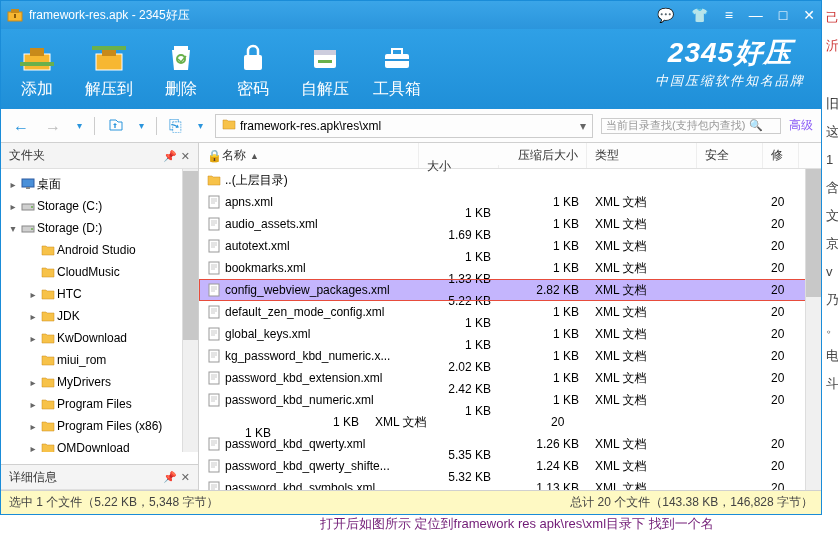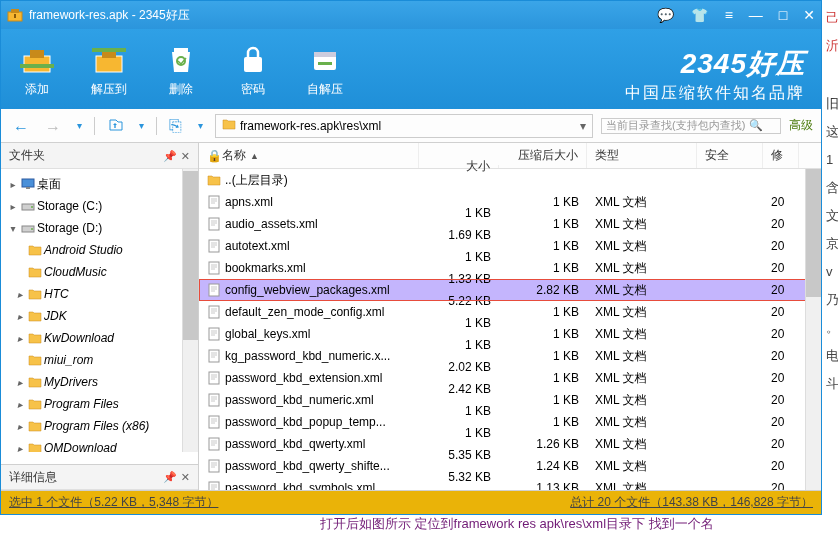--- a/index.html
+++ b/index.html
@@ -9,75 +9,75 @@
 
 .titlebar { height: 28px; background: linear-gradient(#3aa5e8, #2b95dc); display: flex; align-items: center; padding: 8px 6px; color: #fff; font-size: 12px; }
 .titlebar .app-icon { width: 16px; height: 16px; margin-right: 6px; display: inline-flex; align-items: center; justify-content: center; }
 .titlebar .app-icon svg { width: 16px; height: 16px; }
 .titlebar .title-text { flex: 1; }
 .titlebar .win-btns { display: flex; gap: 16px; align-items: center; }
 .titlebar .win-btns span { cursor: pointer; font-size: 14px; line-height: 1; }
 
 
 .toolbar { height: 80px; background: linear-gradient(#2fa0e6, #1f8fd8); display: flex; align-items: center; color: #fff; position: relative; }
-.tool-btn { width: 72px; display: flex; flex-direction: column; align-items: center; font-size: 12px; cursor: pointer; gap: 4px; }
+.tool-btn { width: 72px; display: flex; flex-direction: column; align-items: center; font-size: 16px; cursor: pointer; gap: 4px; }
 .tool-btn .icon { width: 36px; height: 36px; display: flex; align-items: center; justify-content: center; }
 .tool-btn .icon svg { width: 34px; height: 34px; }
-.brand { position: absolute; right: 16px; top: 16px; text-align: right; color: #fff; }
+.brand { position: absolute; right: 16px; top: 5px; text-align: center; color: #fff; }
 .brand .brand-name { font-size: 28px; font-weight: bold; font-style: italic; letter-spacing: 1px; }
-.brand .slogan { font-size: 16px; letter-spacing: 2px; }
+.brand .slogan { font-size: 13px; letter-spacing: 2px; font-style: italic; }
 
 
 .navbar { height: 34px; border-bottom: 1px solid #d0d0d0; display: flex; align-items: center; padding: 0 8px; gap: 8px; background: #fdfdfd; }
 .navbar .nav-btn { color: #2b95dc; font-size: 16px; cursor: pointer; padding: 0 4px; }
 .navbar .nav-btn.disabled { color: #bbb; }
 .navbar .sep { width: 1px; height: 18px; background: #ccc; }
 .breadcrumb { flex: 1; border: 1px solid #ccc; height: 24px; display: flex; align-items: center; padding: 0 6px; font-size: 12px; gap: 4px; }
 .breadcrumb .folder-icon svg { width: 14px; height: 12px; }
 .breadcrumb .dropdown { color: #666; }
 .search-box { width: 180px; border: 1px solid #ccc; height: 16px; display: flex; align-items: center; padding: 0 4px; font-size: 11px; color: #999; }
 .search-box .mag { color: #2b95dc; margin-left: 4px; }
-.adv-link { color: #4d7c0f; font-size: 12px; cursor: pointer; font-family: Liberation Serif, serif; }
+.adv-link { color: #8b5cf6; font-size: 12px; cursor: pointer; font-family: Liberation Serif, serif; }
 
 
 .main { flex: 1; display: flex; overflow: hidden; }
 .sidebar { width: 198px; border-right: 1px solid #d0d0d0; display: flex; flex-direction: column; overflow: hidden; }
 .panel-header { height: 26px; background: #f4f4f4; border-bottom: 1px solid #e0e0e0; display: flex; align-items: center; padding: 0 8px; font-size: 12px; color: #333; justify-content: space-between; }
 .panel-header .pin, .panel-header .close { color: #666; cursor: pointer; font-size: 11px; }
 .tree { flex: 1; overflow: hidden; font-size: 12px; padding: 4px 0; position: relative; }
 .tree-row { display: flex; align-items: center; height: 22px; padding-left: 6px; cursor: pointer; white-space: nowrap; }
 .tree-row .exp { width: 12px; color: #666; font-size: 10px; text-align: center; }
 .tree-row .icon { width: 18px; display: inline-flex; justify-content: center; }
 .tree-row .icon svg { width: 14px; height: 12px; }
-.indent-1 { padding-left: 13px; font-style: italic; }
+.indent-1 { padding-left: 26px; }
 .scroll-v { width: 16px; position: absolute; right: 0; top: 0; bottom: 0; background: #f0f0f0; border-left: 1px solid #ddd; }
 .scroll-thumb { background: #c8c8c8; width: 100%; }
 
 .details-panel { border-top: 1px solid #d0d0d0; margin-top: 12px; }
 
 .file-area { flex: 1; display: flex; flex-direction: column; overflow: hidden; }
 .file-header { height: 26px; display: flex; border-bottom: 1px solid #e0e0e0; font-size: 12px; color: #333; background: #fdfdfd; }
 .file-header .col { border-right: 1px solid #eee; display: flex; align-items: center; padding: 0 8px; }
 .file-list { flex: 1; overflow: hidden; position: relative; font-size: 12px; }
 .file-row { display: flex; height: 22px; align-items: center; cursor: pointer; }
 .file-row.selected { background: #c4b5fd; }
 .file-row.highlighted { outline: 1px solid #e74c3c; outline-offset: -1px; }
 .file-row .cell { padding: 0 8px; overflow: hidden; text-overflow: ellipsis; white-space: nowrap; }
 .file-row .name-cell { display: flex; align-items: center; gap: 4px; }
 .file-row .name-cell svg { width: 14px; height: 14px; flex-shrink: 0; }
 .col-name { width: 220px; }
-.col-size { width: 80px; text-align: right; justify-content: flex-end; margin-top: 22px; }
+.col-size { width: 80px; text-align: right; justify-content: flex-start; margin-top: 22px; }
 .col-packed { width: 88px; text-align: right; justify-content: flex-end; }
 .col-type { width: 110px; }
 .col-sec { width: 66px; }
 .col-mod { width: 36px; }
 .file-header .sort-ind { font-size: 9px; margin-left: 4px; color: #555; }
 
 
-.statusbar { height: 24px; border-top: 1px solid #d0d0d0; display: flex; align-items: center; font-size: 12px; color: #444; padding: 0 8px; background: #eab308; text-decoration: underline; }
+.statusbar { height: 24px; border-top: 1px solid #d0d0d0; display: flex; align-items: center; font-size: 12px; color: #444; padding: 0 8px; background: #fef9c3; }
 .statusbar .left { flex: 1; }
 
 
 .side-strip { position: absolute; right: 0; top: 4px; width: 14px; height: 508px; background: #fff; }
 .side-strip span { display: block; font-size: 13px; color: #444; line-height: 28px; padding-left: 2px; }
 .bottom-text { position: absolute; left: 320px; bottom: 2px; font-size: 13px; color: #701a75; }
 
 </style>
 </head>
 <body>
@@ -146,20 +146,30 @@
     </div>
     <div class="tool-btn">
       <span class="icon">
           <svg viewBox="0 0 34 34">
             <rect x="6" y="10" width="22" height="18" rx="2" fill="#fff"></rect>
             <rect x="6" y="10" width="22" height="5" fill="#ccd"></rect>
             <rect x="10" y="20" width="14" height="3" fill="#6ab04c"></rect>
           </svg>
         </span>
       <span>自解压</span>
+    </div>
+    <div class="tool-btn">
+      <span class="icon">
+          <svg viewBox="0 0 34 34">
+            <rect x="5" y="14" width="24" height="14" rx="2" fill="#fff"></rect>
+            <rect x="12" y="9" width="10" height="6" fill="none" stroke="#fff" stroke-width="2"></rect>
+            <rect x="5" y="19" width="24" height="2" fill="#2b95dc"></rect>
+          </svg>
+        </span>
+      <span>工具箱</span>
     </div>
     <div class="brand">
       <div class="brand-name">2345好压</div>
       <div class="slogan">中国压缩软件知名品牌</div>
     </div>
   </div>
 
   <div class="navbar">
     <span class="nav-btn">←</span>
     <span class="nav-btn disabled">→</span>
@@ -491,27 +501,20 @@
               </svg>
               <span>password_kbd_numeric.xml</span>
             </div>
             <div class="cell col-size">1 KB</div>
             <div class="cell col-packed">1 KB</div>
             <div class="cell col-type">XML 文档</div>
             <div class="cell col-sec"></div>
             <div class="cell col-mod">20</div>
           </div>
           <div class="file-row">
-            <div class="cell name-cell col-name">
-              <svg viewBox="0 0 14 14">
-                <rect x="2" y="1" width="10" height="12" fill="#fff" stroke="#999"></rect>
-                <path d="M4 4 h6 M4 6 h6 M4 8 h4" stroke="#bbb" stroke-width="0.8"></path>
-              </svg>
-              <span>password_kbd_popup_temp...</span>
-            </div>
             <div class="cell col-size">1 KB</div>
             <div class="cell col-packed">1 KB</div>
             <div class="cell col-type">XML 文档</div>
             <div class="cell col-sec"></div>
             <div class="cell col-mod">20</div>
           </div>
           <div class="file-row">
             <div class="cell name-cell col-name">
               <svg viewBox="0 0 14 14">
                 <rect x="2" y="1" width="10" height="12" fill="#fff" stroke="#999"></rect>

